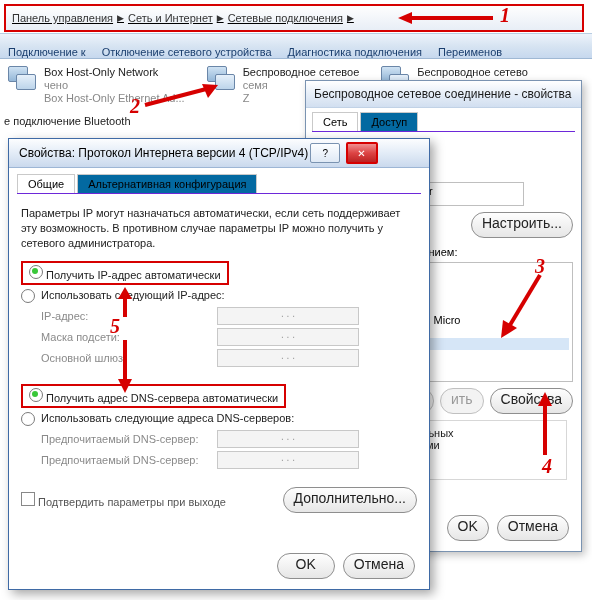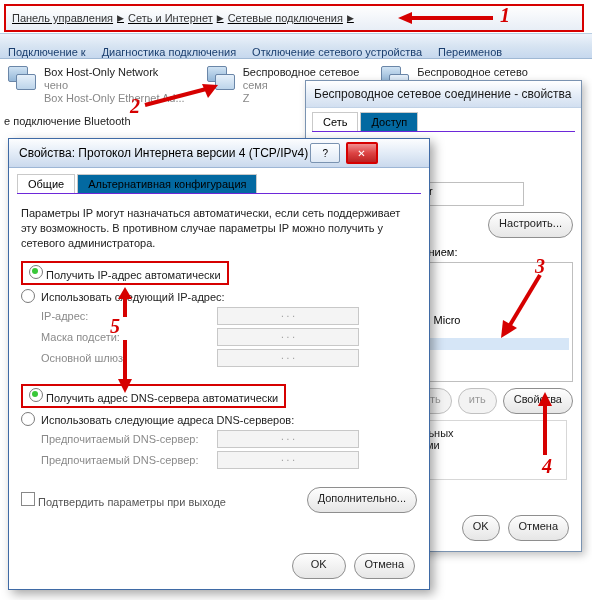--- a/index.html
+++ b/index.html
@@ -68,41 +68,41 @@
   .props-outer .titlebar{
     height:26px; background:linear-gradient(#fff,#e6eef8,#d2dff0);
     border-bottom:1px solid #c1d2e6;
     display:flex;align-items:center;padding:0 8px;font-size:12px;color:#1a1a1a;
   }
   .tabs{display:flex;margin:4px 6px 0;border-bottom:1px solid #6d28d9}
   .tab{padding:3px 10px;border:1px solid #c9c9c9;border-bottom:none;background:#0369a1;margin-right:2px;color:#000}
   .tab.active{background:#fff;}
   .field{border:1px solid #bfbfbf;background:#fff;height:18px;padding:2px 4px;font-size:11px;width:200px}
   .group{border:1px solid #d7d7d7;margin:6px;padding:6px;font-size:11px;color:#222}
-  .btn{display:inline-block;border:1px solid #8e8e8e;background:linear-gradient(#fefefe,#e6e6e6);padding:2px 10px;height:20px;line-height:16px;font-size:11px;color:#222;border-radius:13px}
+  .btn{display:inline-block;border:1px solid #8e8e8e;background:linear-gradient(#fefefe,#e6e6e6);padding:2px 10px;height:20px;line-height:16px;font-size:14px;color:#222;border-radius:13px}
   .btn.dis{color:#999;border-color:#c0c0c0;background:#f3f3f3}
   
   .ipv4{
     position:absolute; top:138px; left:8px; width:420px; height:450px;
     border:1px solid #3f6aa5;
     background:#fff;
     box-shadow:4px 4px 10px rgba(0,0,0,.35);
     z-index:50;
   }
   .ipv4 .title{
     height:28px;background:linear-gradient(#fcfdfe,#e3ecf7,#cad9ed);
     display:flex;align-items:center;padding:0 4px 0 10px;font-size:12px;color:#000;border-bottom:1px solid #9db6d5;
   }
   .wbtn{width:28px;height:18px;border:1px solid #7a93b1;display:inline-flex;align-items:center;justify-content:center;background:linear-gradient(#fcfeff,#dfe9f5);font-size:10px;margin-left:2px;border-radius:2px}
   .wbtn.close{background:linear-gradient(#f08f8f,#d44,#b22);border-color:#8a2020;color:#fff}
   .wbtn.close.red2{border:2px solid #d60000}
   .ipv4 .tabs{margin:6px 8px 0}
   .ipv4 .content{padding:8px 12px;font-size:11px;color:#222}
   .infotext{margin:4px 0 10px;line-height:1.35}
-  .radio{display:flex;align-items:flex-end;gap:6px;margin:4px 0}
+  .radio{display:flex;align-items:flex-start;gap:6px;margin:4px 0}
   .rb{width:12px;height:12px;border:1px solid #7a7a7a;border-radius:50%;display:inline-block;position:relative}
   .rb.sel::after{content:"";position:absolute;left:2px;top:2px;width:6px;height:6px;background:#39c739;border-radius:50%}
   .redbox{border:2px solid #d60000;padding:2px 6px;display:inline-block}
   .iprow{display:flex;align-items:center;gap:6px;margin:3px 0 3px 20px}
   .iplabel{color:#8a8a8a;width:170px}
   .ipfield{border:1px solid #c8c8c8;background:#f4f4f4;width:140px;height:16px;text-align:center;color:#999;font-size:10px}
   .chk{width:12px;height:12px;border:1px solid #888;display:inline-block;background:#fff}
   .footer{position:absolute;bottom:10px;right:14px;display:flex;gap:8px}
   
   .ann{position:absolute;font-family:Georgia,serif;font-size:20px;font-style:italic;color:#d60000;z-index:100;font-weight:bold}
@@ -117,22 +117,22 @@
   <span>Панель управления</span>
   <span class="bc-chevron">▶</span>
   <span>Сеть и Интернет</span>
   <span class="bc-chevron">▶</span>
   <span>Сетевые подключения</span>
   <span class="bc-chevron">▶</span>
 </div>
 
 <div class="toolbar">
   <span>Подключение к</span>
+  <span>Отключение сетевого устройства</span>
   <span>Диагностика подключения</span>
-  <span>Отключение сетевого устройства</span>
   <span>Переименов</span>
 </div>
 
 <div class="adapter-row">
   <div class="adapter">
     <span class="icon-net"></span>
     <div class="txt">
       <div>Box Host-Only Network</div>
       <div style="color:#888">чено</div>
       <div style="color:#888">Box Host-Only Ethernet Ad...</div>

